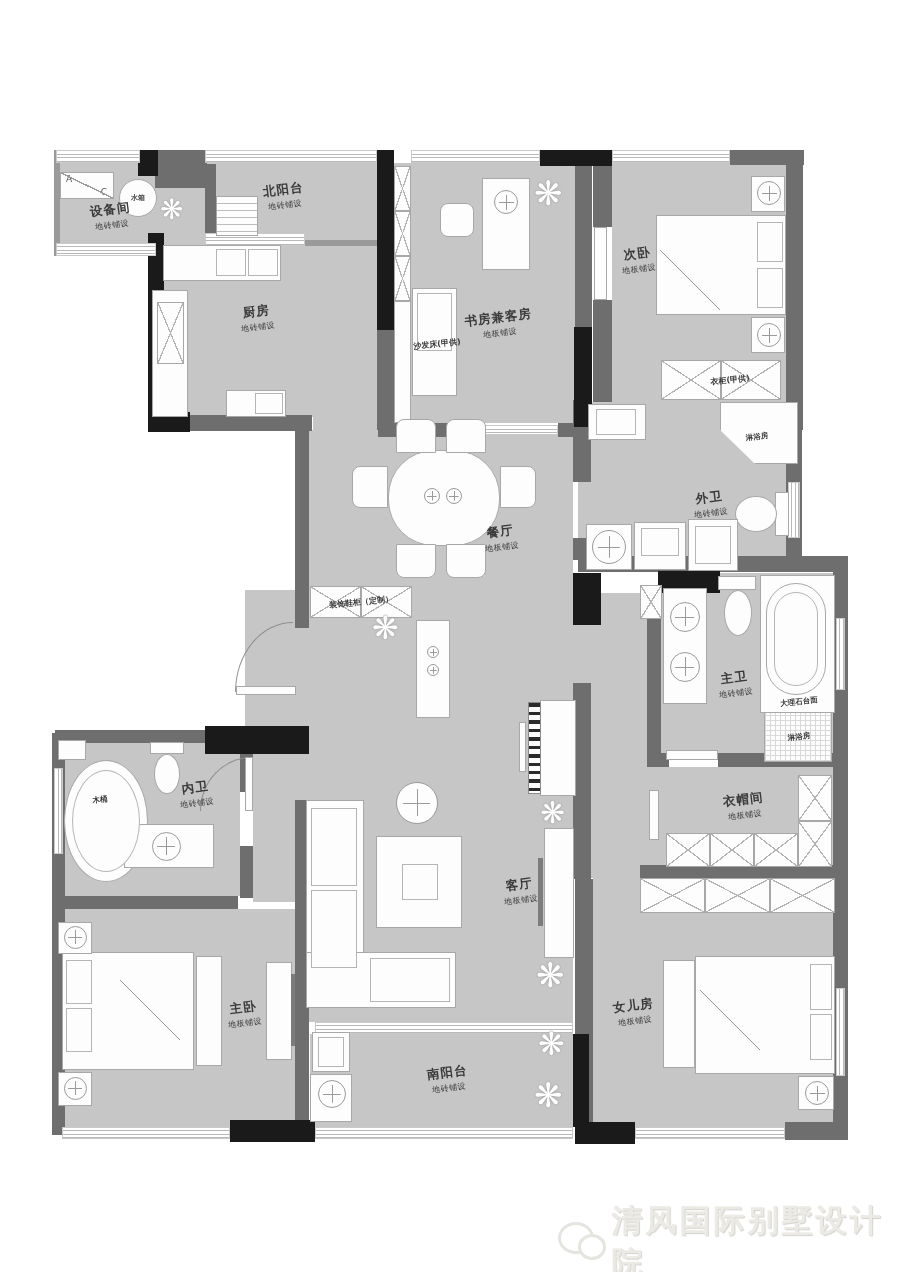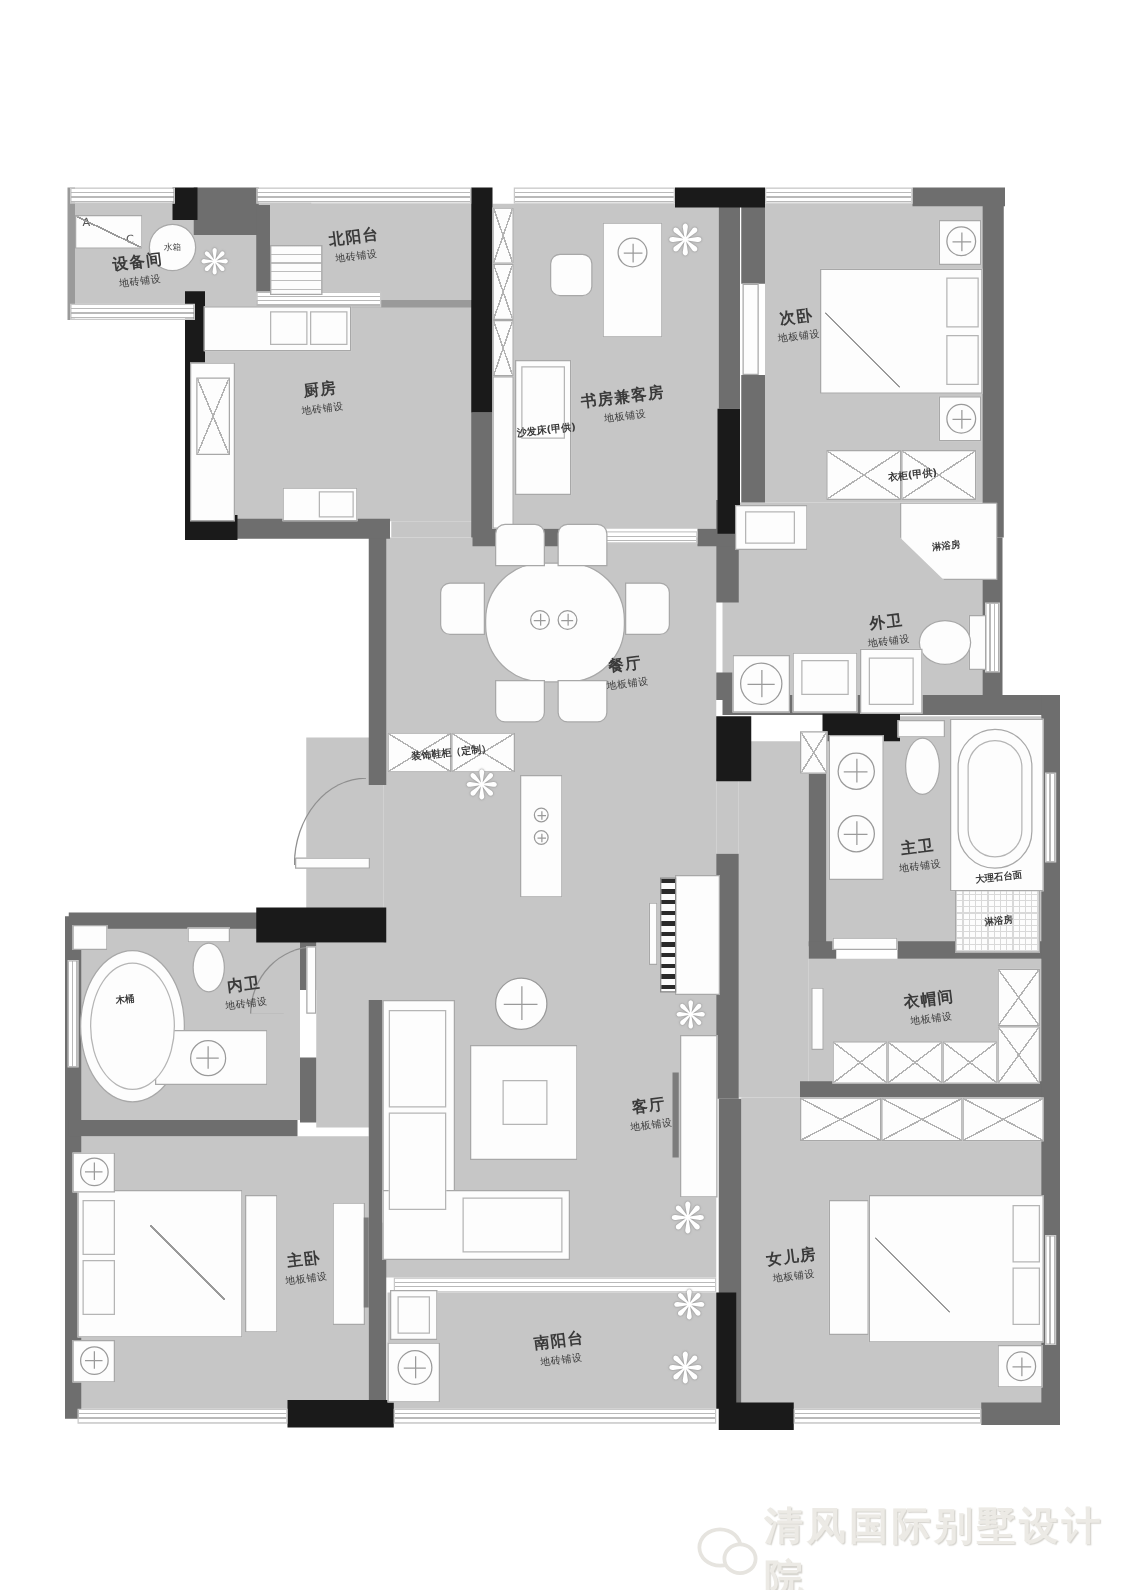--- a/index.html
+++ b/index.html
@@ -125,21 +125,21 @@
   <div class="win" style="left:56px;top:243px;width:100px;height:13px"></div>
   <div class="win" style="left:205px;top:233px;width:100px;height:13px"></div>
   <div class="win" style="left:478px;top:425px;width:80px;height:10px"></div>
 
   <div class="fu" style="left:60px;top:172px;width:54px;height:27px">
     <div class="diag" style="left:0;top:0;width:52px;height:25px"></div>
     <span style="position:absolute;left:5px;top:1px;font-size:9px;color:#555">A</span>
     <span style="position:absolute;right:6px;bottom:1px;font-size:9px;color:#555">C</span>
   </div>
   <div class="fu el" style="left:119px;top:179px;width:38px;height:38px;display:flex;align-items:center;justify-content:center">
-    <span style="font-size:7px;font-weight:normal;color:#444">水箱</span>
+    <span style="font-size:7px;font-weight:bold;color:#444">水箱</span>
   </div>
 
   <div class="lines" style="left:216px;top:196px;width:42px;height:40px"></div>
   <span class="flower" style="left:160px;top:196px;font-size:28px">❋</span>
 
   <div class="fu" style="left:163px;top:245px;width:118px;height:36px"></div>
   <div class="inner" style="left:216px;top:249px;width:30px;height:27px"></div>
   <div class="inner" style="left:248px;top:249px;width:30px;height:27px"></div>
   <div class="fu" style="left:152px;top:290px;width:36px;height:127px"></div>
   <div class="xbox" style="left:157px;top:302px;width:27px;height:62px"></div>

